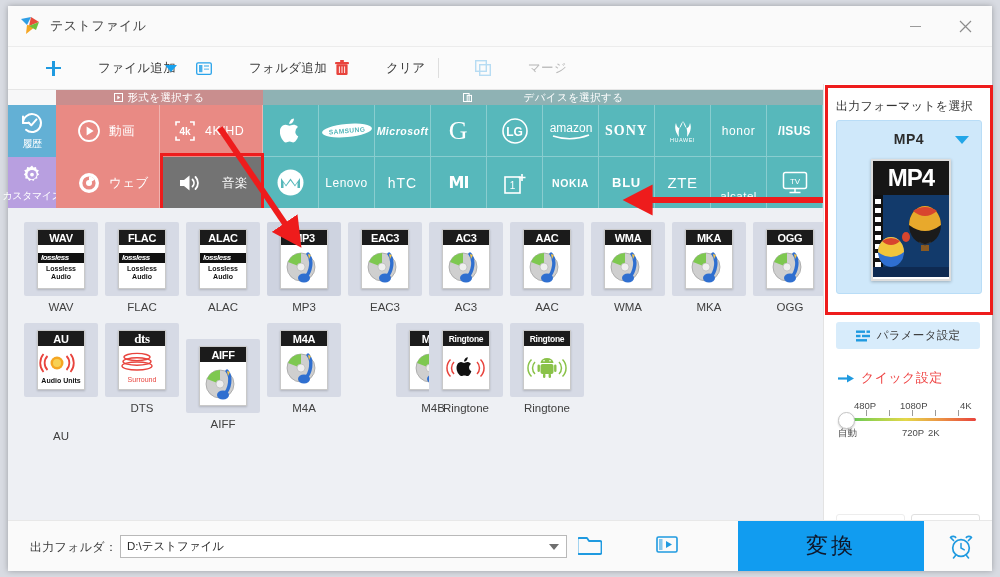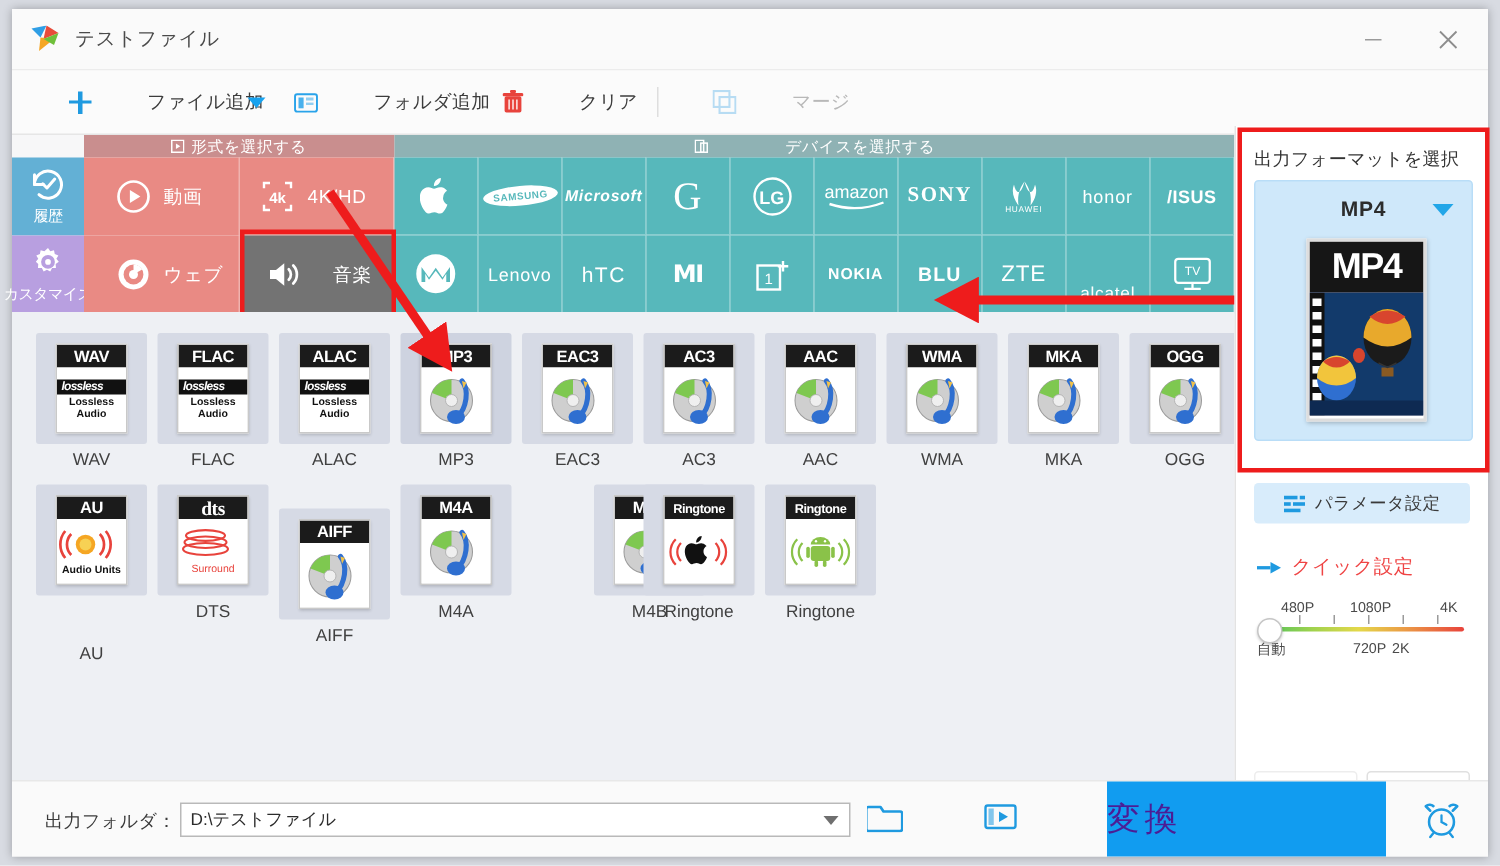--- a/index.html
+++ b/index.html
@@ -225,22 +225,22 @@
   }
   .outcaret{
     position:absolute;right:7px;top:8px;width:0;height:0;
     border-left:5px solid transparent;border-right:5px solid transparent;
     border-top:6px solid #6f6f6f;
   }
   .folderbtn{position:absolute;left:570px;top:13px;}
   .vidbtn{position:absolute;left:648px;top:14px;}
   .convert{
     position:absolute;left:730px;top:0;width:186px;height:50px;background:#119cf0;
-    display:flex;align-items:center;justify-content:flex-start;
-    color:#4c1d95;font-size:22px;letter-spacing:3px;
+    display:flex;align-items:center;justify-content:center;
+    color:#0f172a;font-size:22px;letter-spacing:3px;
   }
   .clock{position:absolute;left:940px;top:13px;}
 </style>
 </head>
 <body>
 
 <div class="app">
 
   <div class="titlebar">
     <svg class="logo" viewBox="0 0 20 18">

